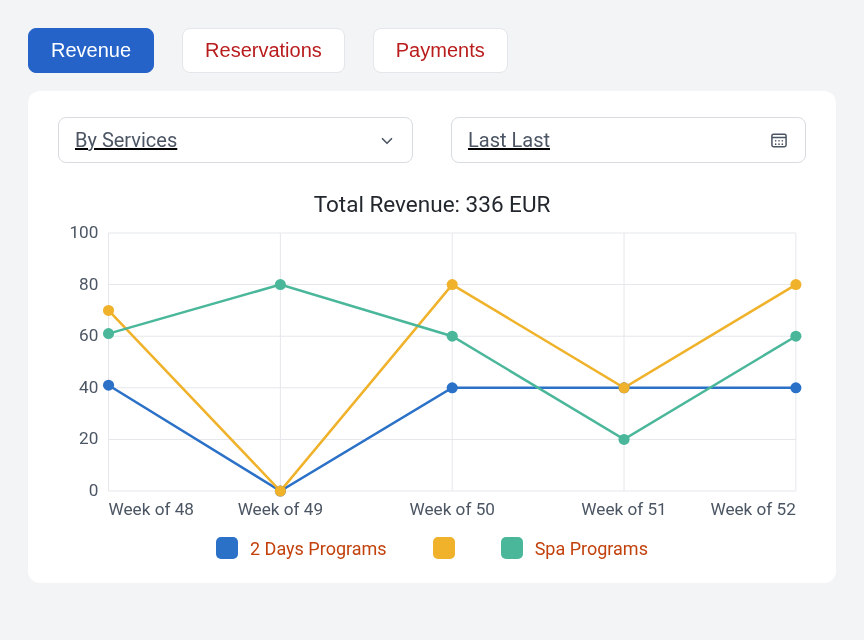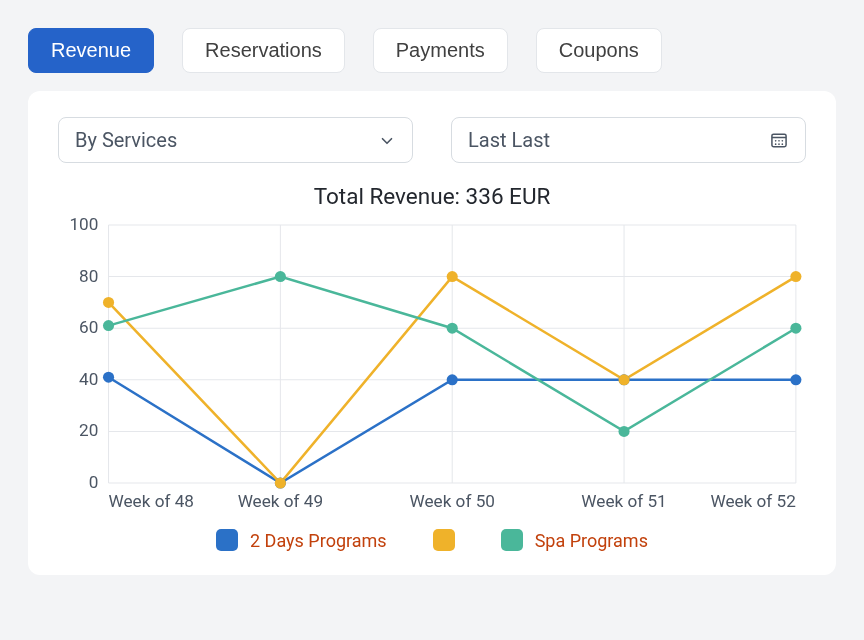--- a/index.html
+++ b/index.html
@@ -5,34 +5,34 @@
   * { box-sizing: border-box; margin: 0; padding: 0; }
   body {
     font-family: -apple-system, BlinkMacSystemFont, "Segoe UI", Roboto, Helvetica, Arial, sans-serif;
     background: #f3f4f6;
     padding: 28px;
   }
   .tabs { display: flex; gap: 28px; margin-bottom: 18px; }
   .tab {
     background: #fff;
     border: 1px solid #e3e6ea;
-    color: #404040;
+    color: #b91c1c;
     font-size: 20px;
     font-weight: 500;
     padding: 10px 22px;
     border-radius: 8px;
     cursor: pointer;
   }
   .tab.active { background: #2563c9; color: #fff; border-color: #2563c9; }
   .card {
     background: #fff;
     border-radius: 12px;
     padding: 26px 30px 24px 30px;
   }
-  .filters { display: flex; gap: 38px; margin-bottom: 20px; }
+  .filters { display: flex; gap: 38px; margin-bottom: 28px; text-decoration: underline; }
   .select {
     flex: 1;
     display: flex;
     align-items: center;
     justify-content: space-between;
     border: 1px solid #d7dce1;
     border-radius: 8px;
     padding: 10px 16px;
     font-size: 20px;
     color: #4b5563;
@@ -57,21 +57,20 @@
   .legend-item { display: flex; align-items: center; gap: 12px; font-size: 18px; color: #c2410c; }
   .swatch { width: 22px; height: 22px; border-radius: 5px; }
 </style>
 </head>
 <body>
 
 <div class="tabs">
   <button class="tab active">Revenue</button>
   <button class="tab">Reservations</button>
   <button class="tab">Payments</button>
-  <button class="tab">Coupons</button>
 </div>
 
 <div class="card">
 
   <div class="filters">
     <div class="select">
       <span>By Services</span>
       <span class="chev">
         <svg viewBox="0 0 24 24" width="18" height="18">
             <path d="M6 9l6 6 6-6" fill="none" stroke="#4b5563" stroke-width="2.2" stroke-linecap="round" stroke-linejoin="round"></path>

